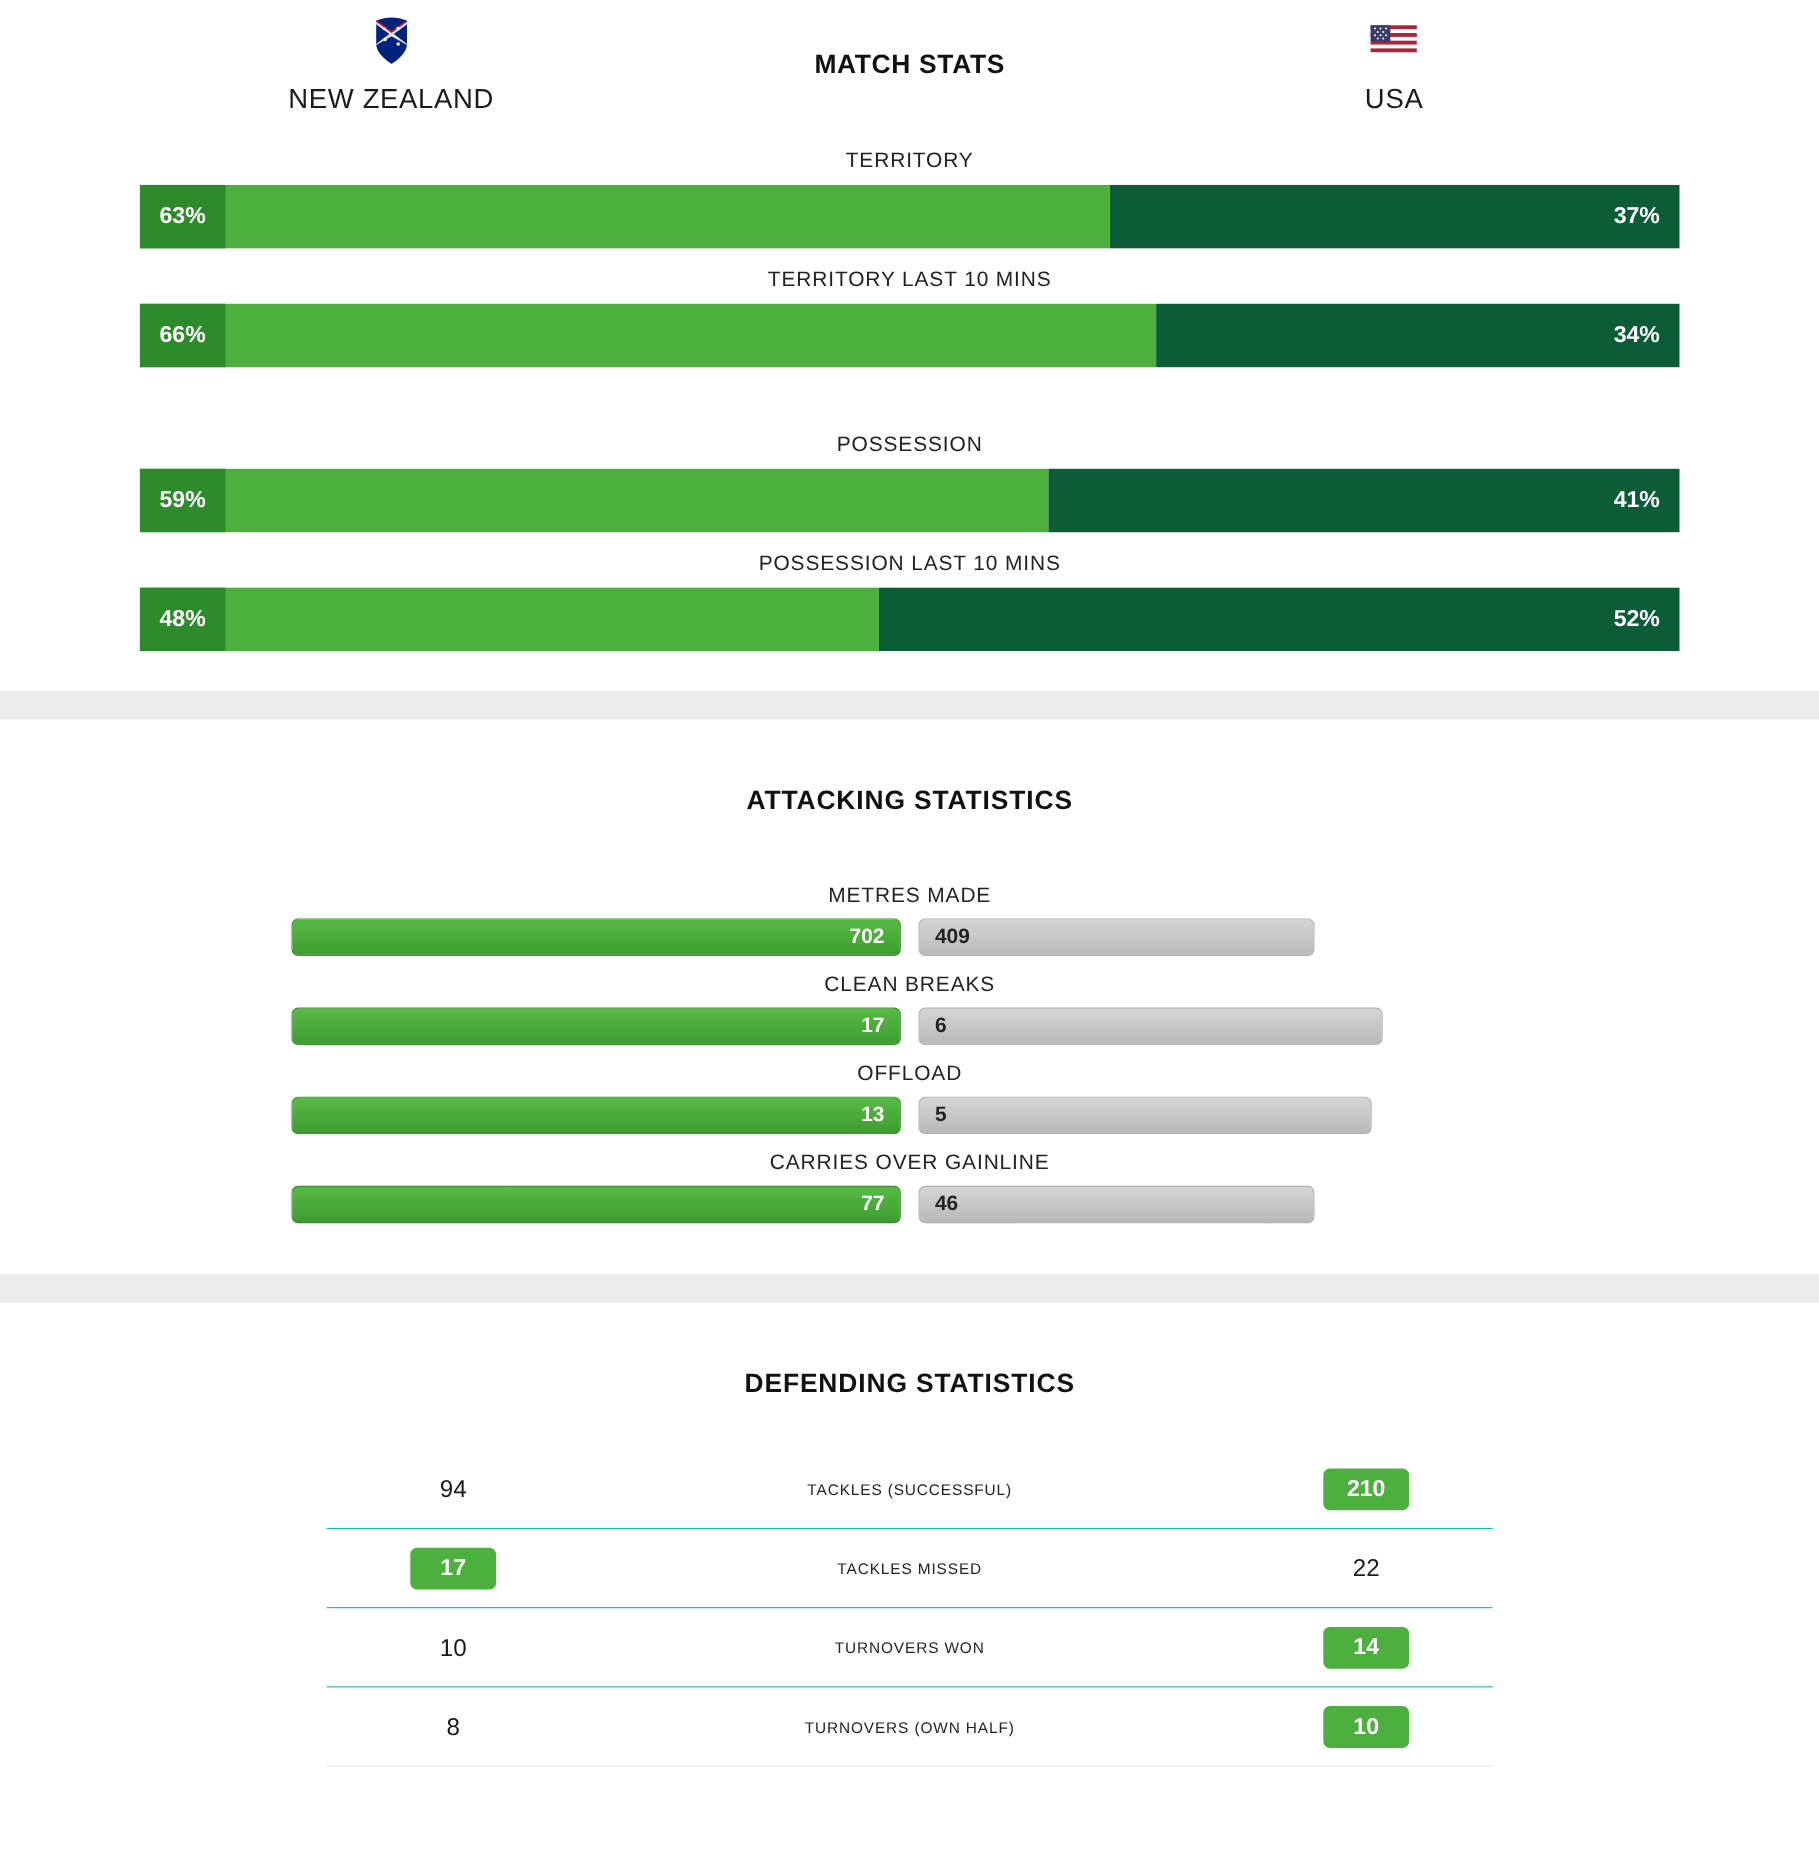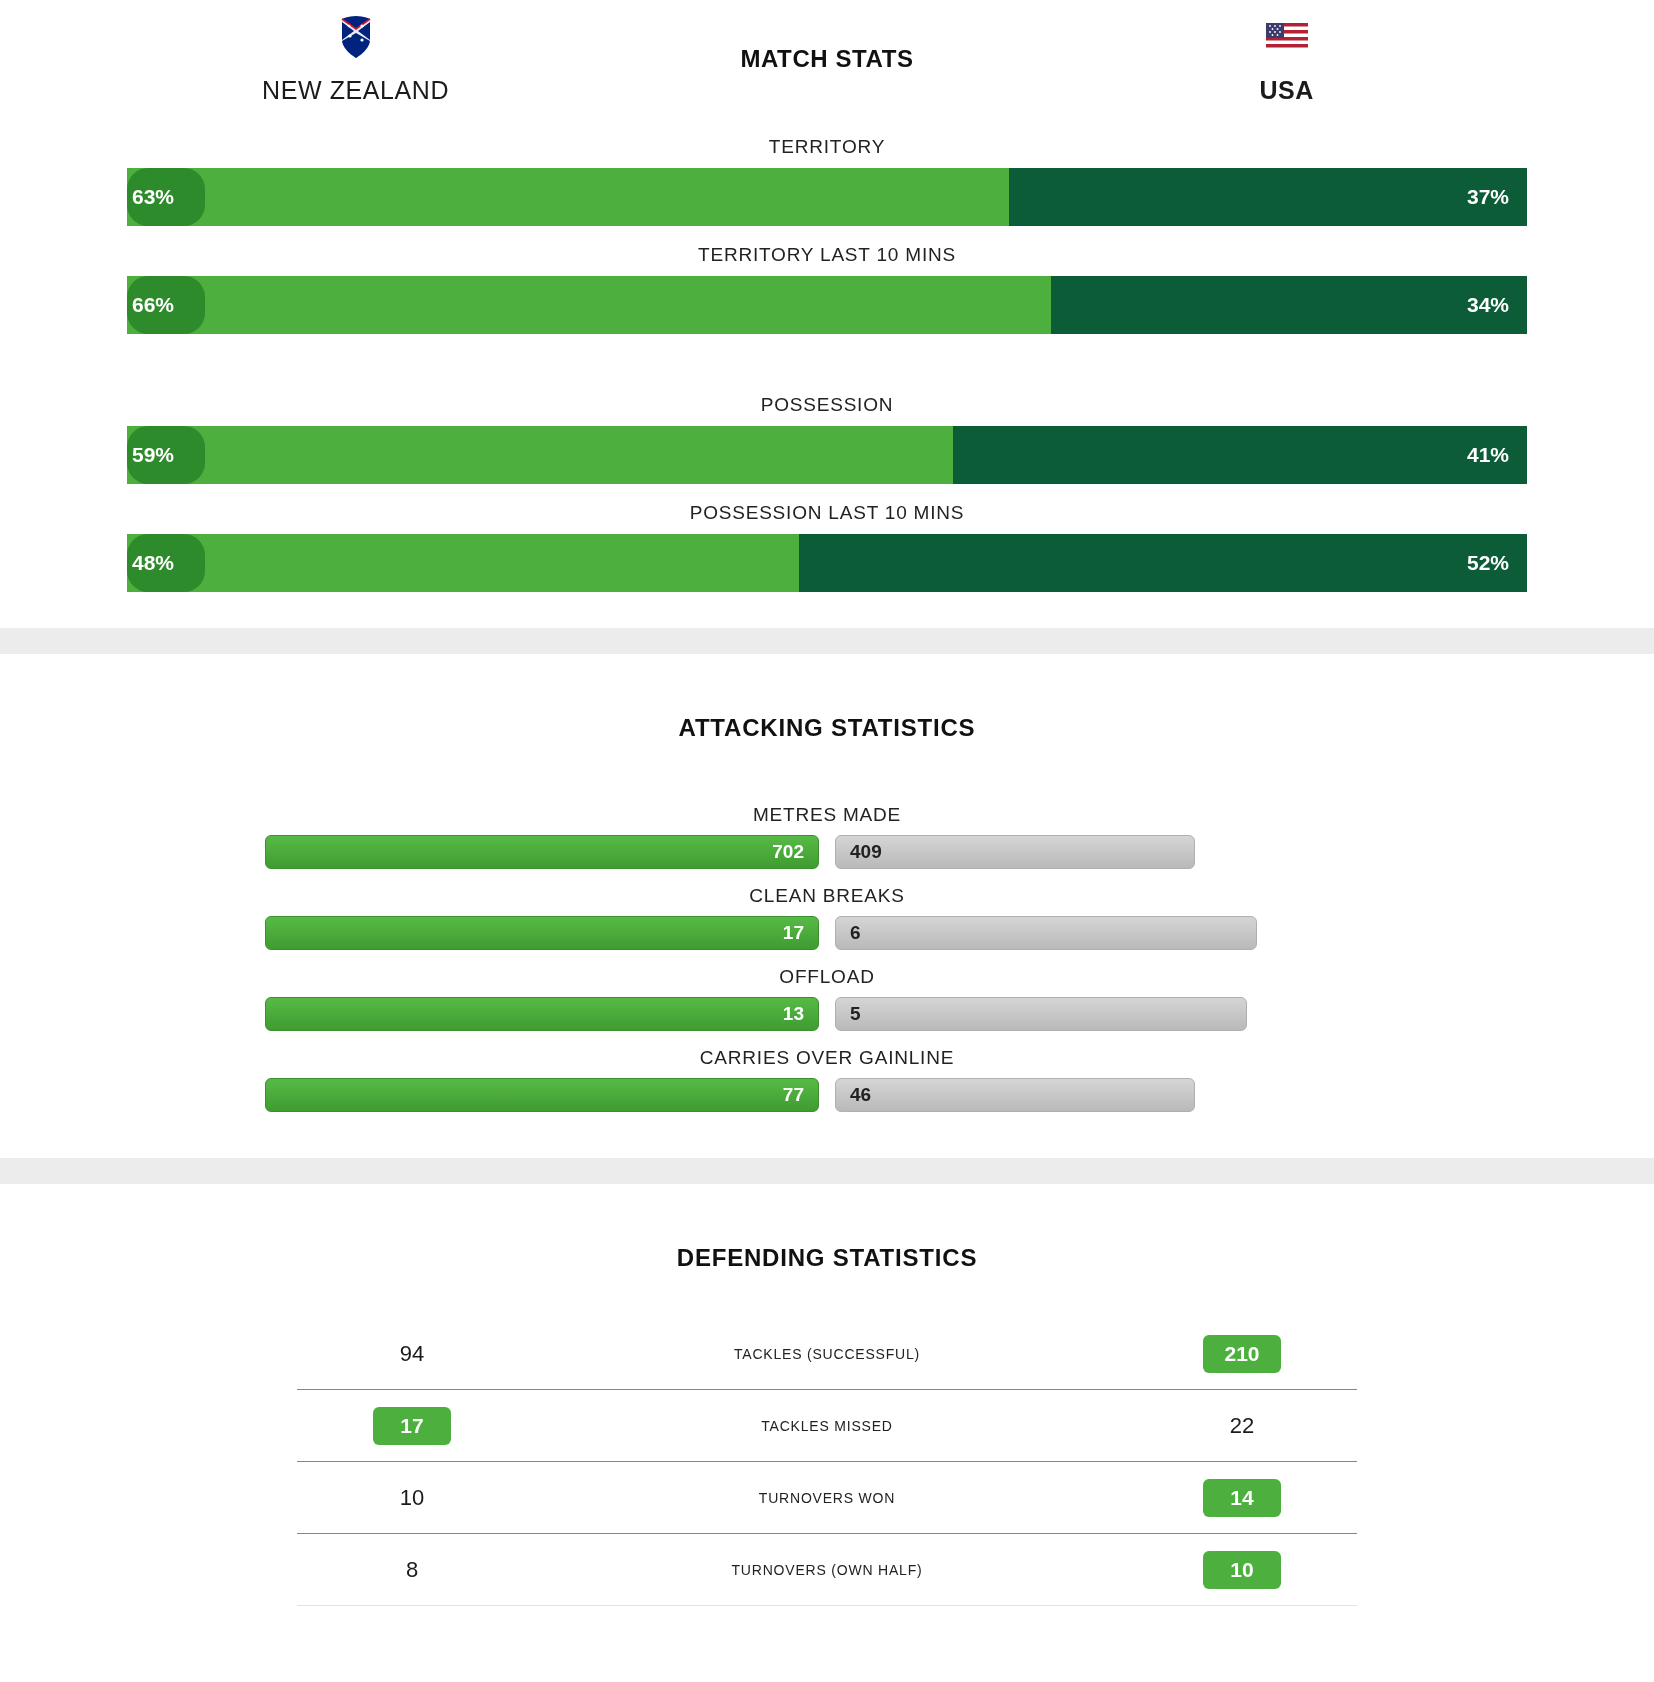--- a/index.html
+++ b/index.html
@@ -27,21 +27,21 @@
     position: relative;
   }
   .team {
     display: flex;
     align-items: center;
     gap: 16px;
     position: absolute;
     flex-direction: column;
   }
   .team.left { left: 262px; }
-  .team.right { right: 340px; font-weight: bold; }
+  .team.right { right: 360px; }
   .team-name {
     font-size: 25px;
     letter-spacing: 0.6px;
     color: #1b1b1b;
   }
   .flag {
     width: 46px;
     height: 46px;
     border-radius: 4px;
     overflow: hidden;
@@ -78,25 +78,24 @@
     position: relative;
     height: 100%;
   }
   .pct-left .cap {
     position: absolute;
     left: 0; top: 0; bottom: 0;
     width: 78px;
     background: #2e8b2b;
     display: flex;
     align-items: center;
-    padding-left: 5px;
+    padding-left: 18px;
     color: #fff;
     font-size: 21px;
     font-weight: bold;
-    border-radius: 21px;
   }
   .pct-right {
     background: #0c5c38;
     display: flex;
     align-items: center;
     justify-content: flex-end;
     color: #fff;
     font-size: 21px;
     font-weight: bold;
     padding-right: 18px;

